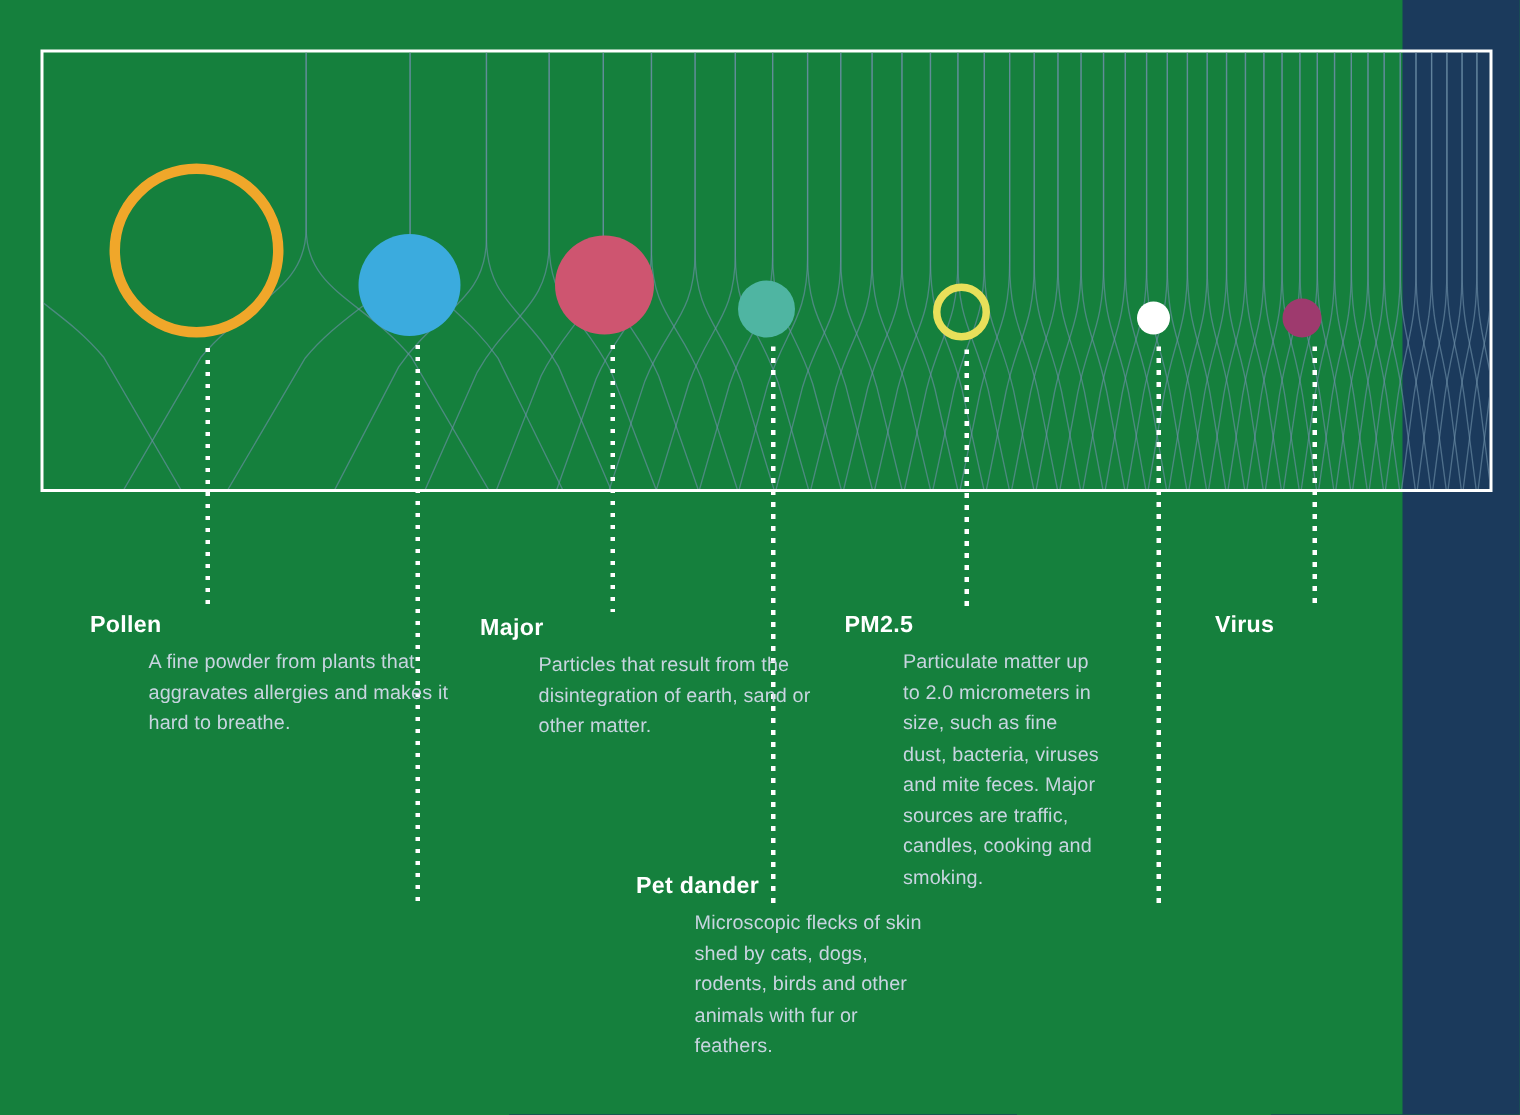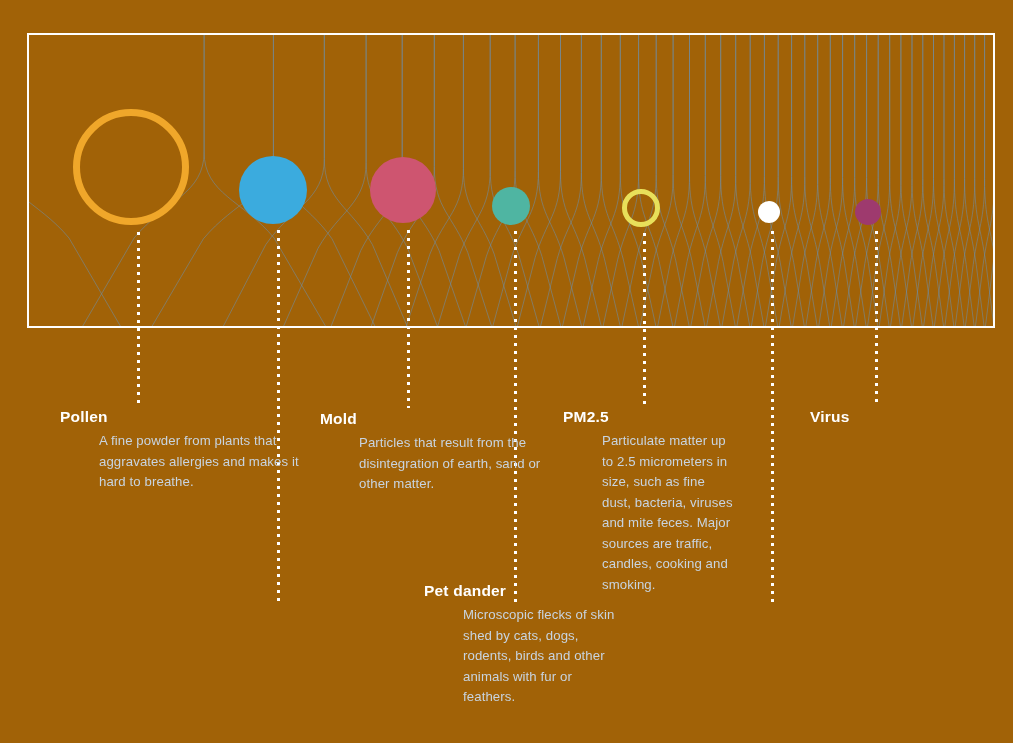--- a/index.html
+++ b/index.html
@@ -4,22 +4,22 @@
 <style>
   * { margin:0; padding:0; box-sizing:border-box; }
   html, body {
     width:1013px; height:743px;
     background:#1B3A5C;
     font-family:"Liberation Sans", sans-serif;
     overflow:hidden;
   }
   #stage {
     position:relative;
-    width:1013px; height:743px;
-    background:#a16207;
+    width:935px; height:743px;
+    background:#15803d;
   }
 
   
   #chart-frame {
     position:absolute;
     left:27px; top:33px;
     width:968px; height:295px;
     border:2px solid #FFFFFF;
     overflow:hidden;
   }
@@ -183,30 +183,30 @@
     </div>
 
   <div id="labels-layer">
       <div class="block" style="left: 60px; top: 408px; width: 250px;">
         <div class="block-title">Pollen</div>
         <div class="block-desc">A fine powder from plants that aggravates allergies and makes it hard to breathe.</div>
       </div>
       <div class="block" style="left: 148px; top: 604px; width: 180px;">
       </div>
       <div class="block" style="left: 320px; top: 410px; width: 230px;">
-        <div class="block-title">Mold</div>
+        <div class="block-title">Major</div>
         <div class="block-desc">Particles that result from the disintegration of earth, sand or other matter.</div>
       </div>
       <div class="block" style="left: 424px; top: 582px; width: 200px;">
         <div class="block-title">Pet dander</div>
         <div class="block-desc">Microscopic flecks of skin shed by cats, dogs, rodents, birds and other animals with fur or feathers.</div>
       </div>
       <div class="block" style="left: 563px; top: 408px; width: 170px;">
         <div class="block-title">PM2.5</div>
-        <div class="block-desc">Particulate matter up to 2.5 micrometers in size, such as fine dust, bacteria, viruses and mite feces. Major sources are traffic, candles, cooking and smoking.</div>
+        <div class="block-desc">Particulate matter up to 2.0 micrometers in size, such as fine dust, bacteria, viruses and mite feces. Major sources are traffic, candles, cooking and smoking.</div>
       </div>
       <div class="block" style="left: 700px; top: 600px; width: 200px;">
       </div>
       <div class="block" style="left: 810px; top: 408px; width: 175px;">
         <div class="block-title">Virus</div>
       </div>
     </div>
 
 </div>
 

